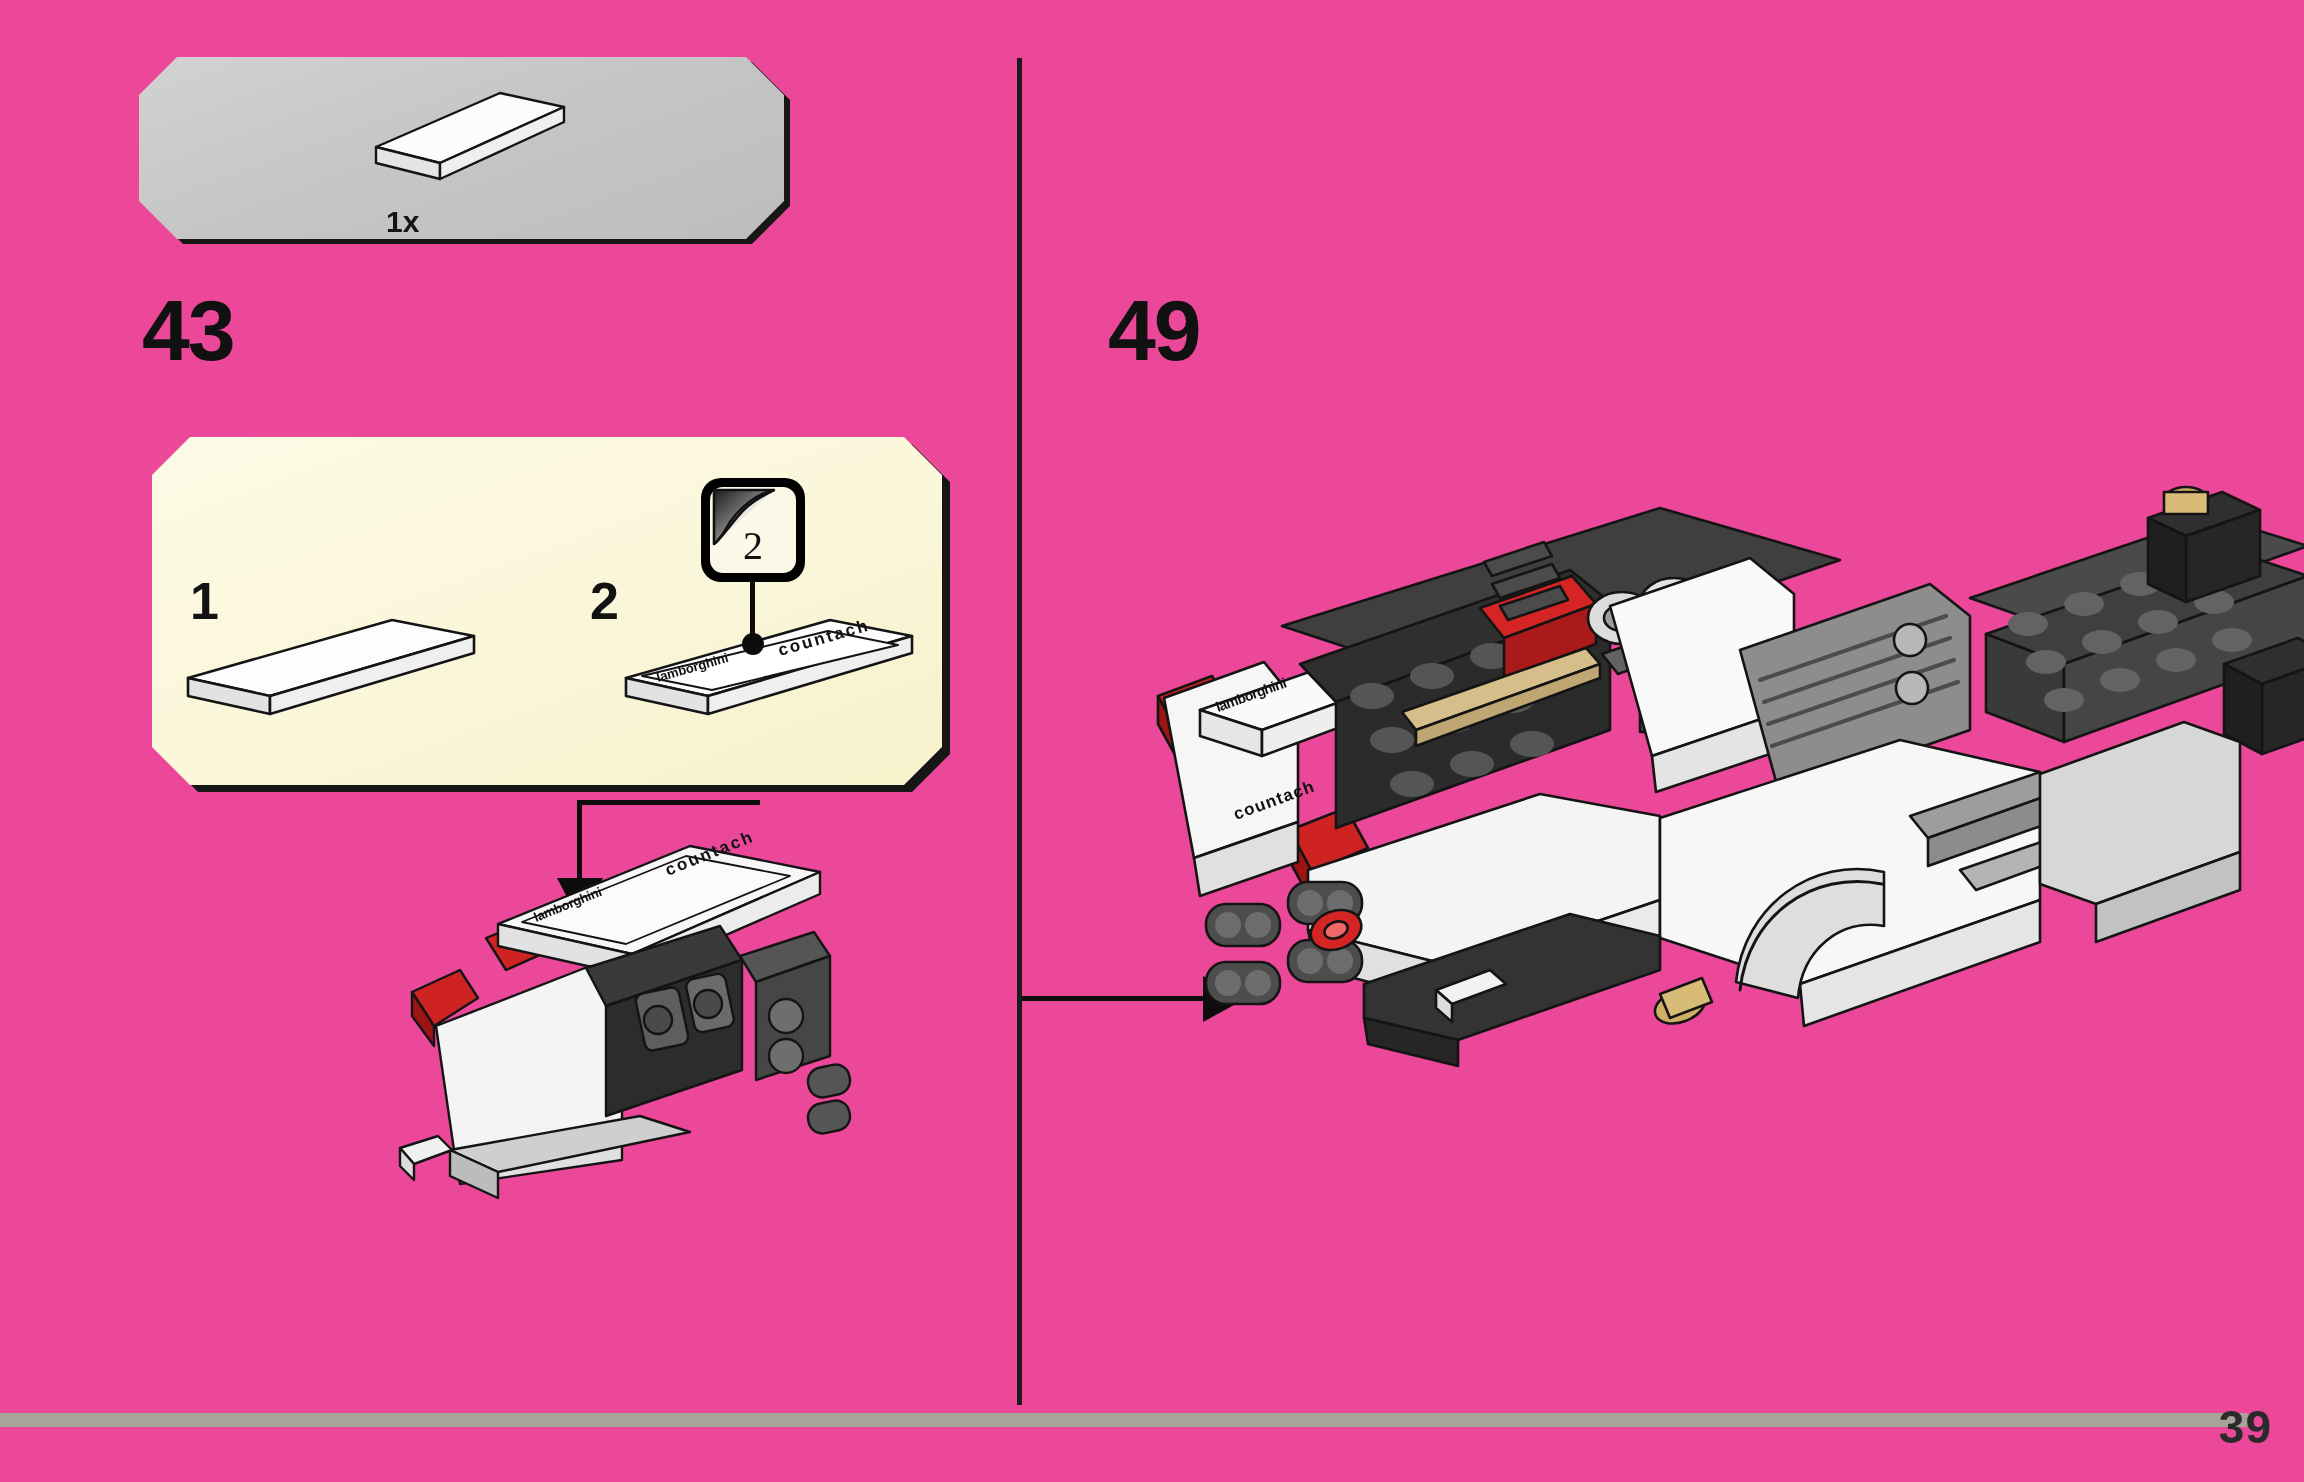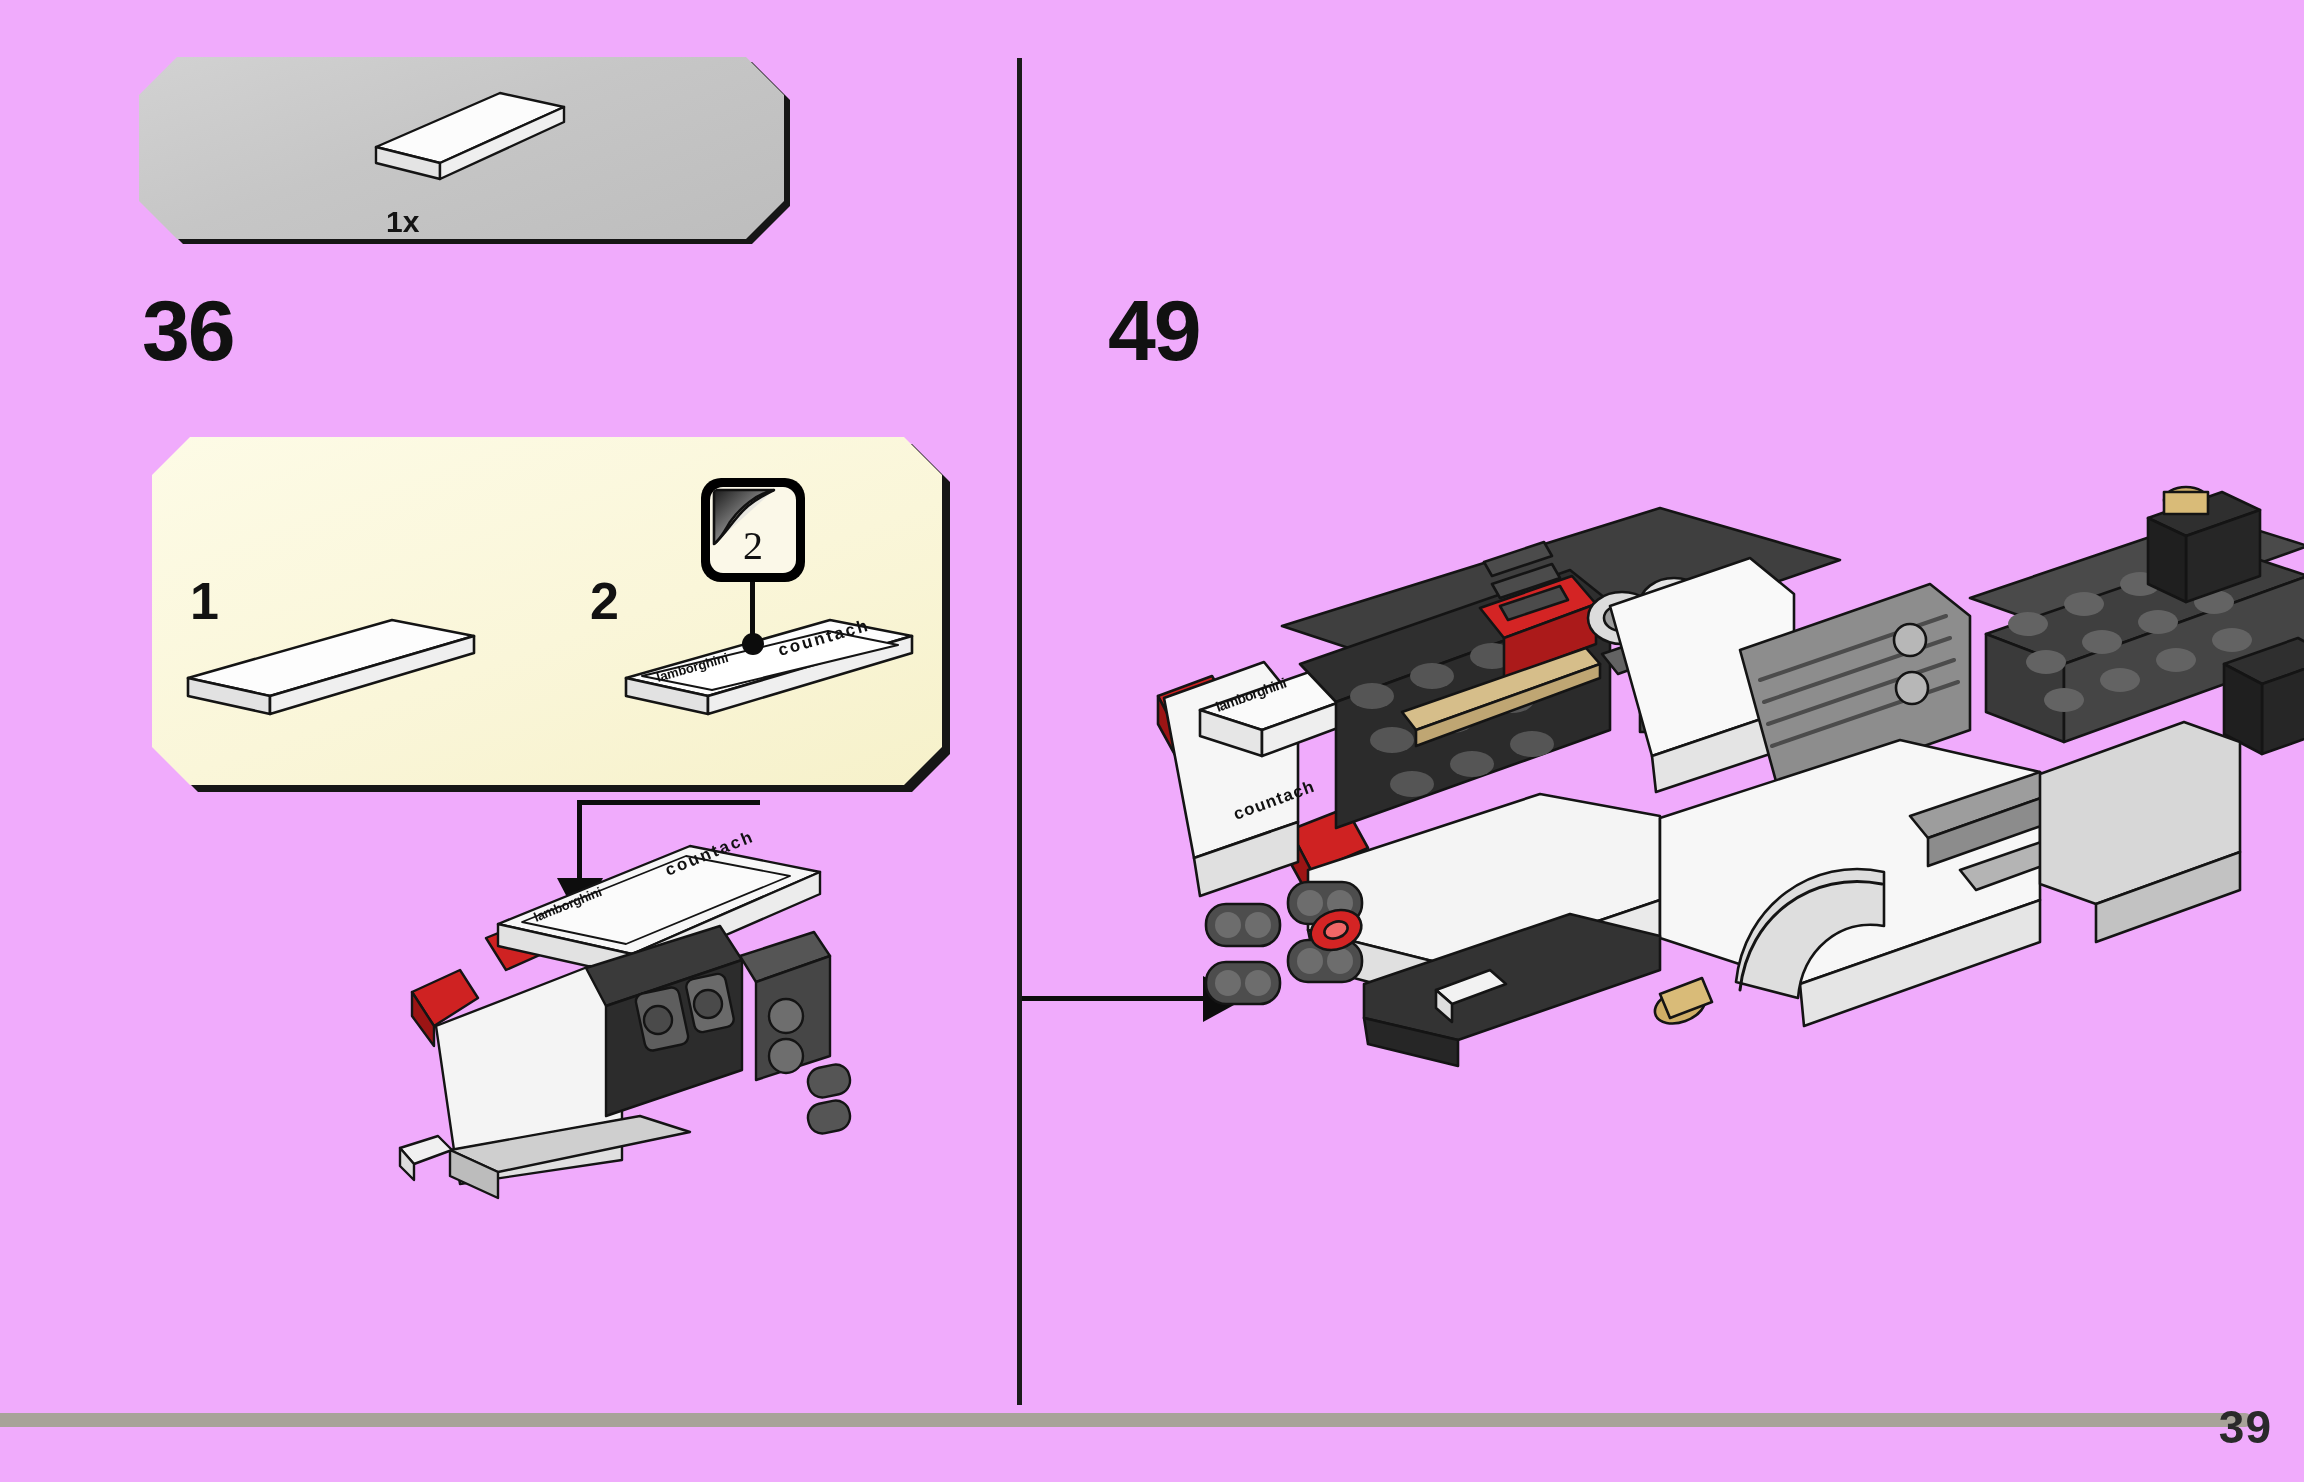--- a/index.html
+++ b/index.html
@@ -13,21 +13,21 @@
     position: relative;
     overflow: hidden;
     font-family: "Liberation Sans", sans-serif;
     -webkit-font-smoothing: antialiased;
   }
 
   
   #page {
     position: absolute;
     inset: 0;
-    background: #f0abfc;
+    background: #ec4899;
   }
 
   .divider-vertical {
     position: absolute;
     left: 1017px;
     top: 58px;
     width: 5px;
     height: 1347px;
     background: #1b1b1b;
   }
@@ -219,21 +219,21 @@
     <svg width="200" height="110" viewBox="0 0 200 110">
       <g stroke="#141414" stroke-width="2.4" stroke-linejoin="round">
         <polygon points="6,62 130,8 194,22 70,78" fill="#fcfcfc"></polygon>
         <polygon points="6,62 70,78 70,94 6,78" fill="#e4e4e4"></polygon>
         <polygon points="70,78 194,22 194,37 70,94" fill="#efefef"></polygon>
       </g>
     </svg>
   </div>
   <div class="qty-label" id="parts-qty-1">1x</div>
 
-  <div class="step-number" id="step-36-number">36</div>
+  <div class="step-number" id="step-36-number">43</div>
   <div class="step-number" id="step-37-number">49</div>
 
   <div class="octo-shadow" id="sticker-box-shadow"></div>
   <div class="octo-box" id="sticker-box"></div>
 
   <div class="sub-step-number" id="sub-step-1-number">1</div>
   <div class="sub-step-number" id="sub-step-2-number">2</div>
 
   <div class="illus" id="sub1-tile-illus">
     <svg width="300" height="110" viewBox="0 0 300 110">

